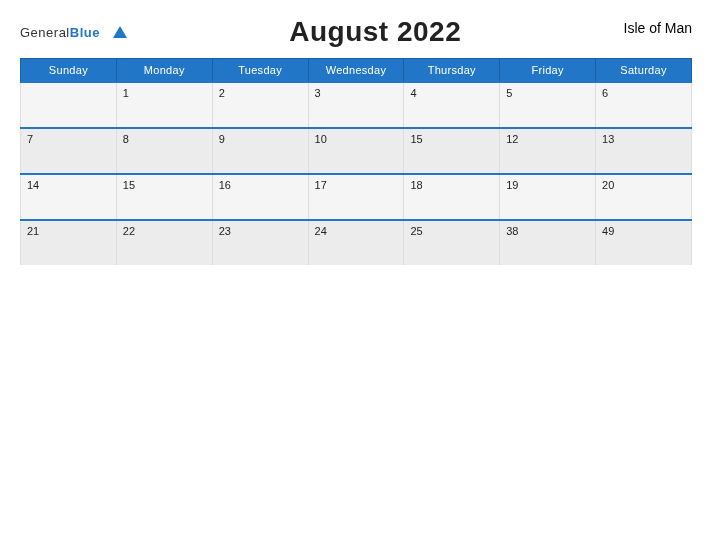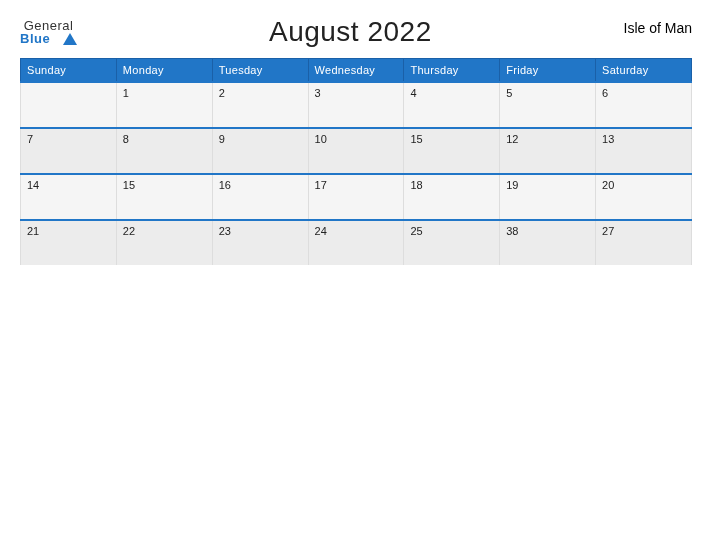--- a/index.html
+++ b/index.html
@@ -18,21 +18,20 @@
     }
     
     .header {
       display: flex;
       align-items: center;
       justify-content: space-between;
       margin-bottom: 10px;
     }
     .logo {
       display: flex;
-      flex-direction: column;
       align-items: center;
       line-height: 1;
     }
     .logo-general {
       font-size: 13px;
       color: #333;
       font-weight: normal;
       letter-spacing: 0.5px;
     }
     .logo-blue {
@@ -48,21 +47,21 @@
       width: 0;
       height: 0;
       border-left: 7px solid transparent;
       border-right: 7px solid transparent;
       border-bottom: 12px solid #2176c7;
       display: inline-block;
       margin-left: 1px;
     }
     .header-title {
       font-size: 28px;
-      font-weight: normal;
+      font-weight: bold;
       color: #222;
       letter-spacing: 0.5px;
     }
     .header-region {
       font-size: 14px;
       color: #000000;
       text-align: right;
       align-self: flex-start;
       padding-top: 4px;
     }
@@ -71,21 +70,21 @@
       width: 100%;
       border-collapse: collapse;
     }
     .calendar thead tr {
       background-color: #2176c7;
     }
     .calendar thead th {
       color: #fff;
       font-size: 11px;
       font-weight: normal;
-      text-align: left;
+      text-align: center;
       padding: 5px 6px;
       border: 1px solid #1a60a8;
       letter-spacing: 0.3px;
     }
     .calendar tbody tr {
       border-top: 2px solid #2176c7;
     }
     .calendar tbody td {
       background: #f5f5f5;
       vertical-align: top;
@@ -160,17 +159,17 @@
           <td>19</td>
           <td>20</td>
         </tr>
         <tr>
           <td>21</td>
           <td>22</td>
           <td>23</td>
           <td>24</td>
           <td>25</td>
           <td>38</td>
-          <td>27</td>
+          <td>49</td>
         </tr>
       </tbody>
   </table>
 </div>
 
 </body></html>

